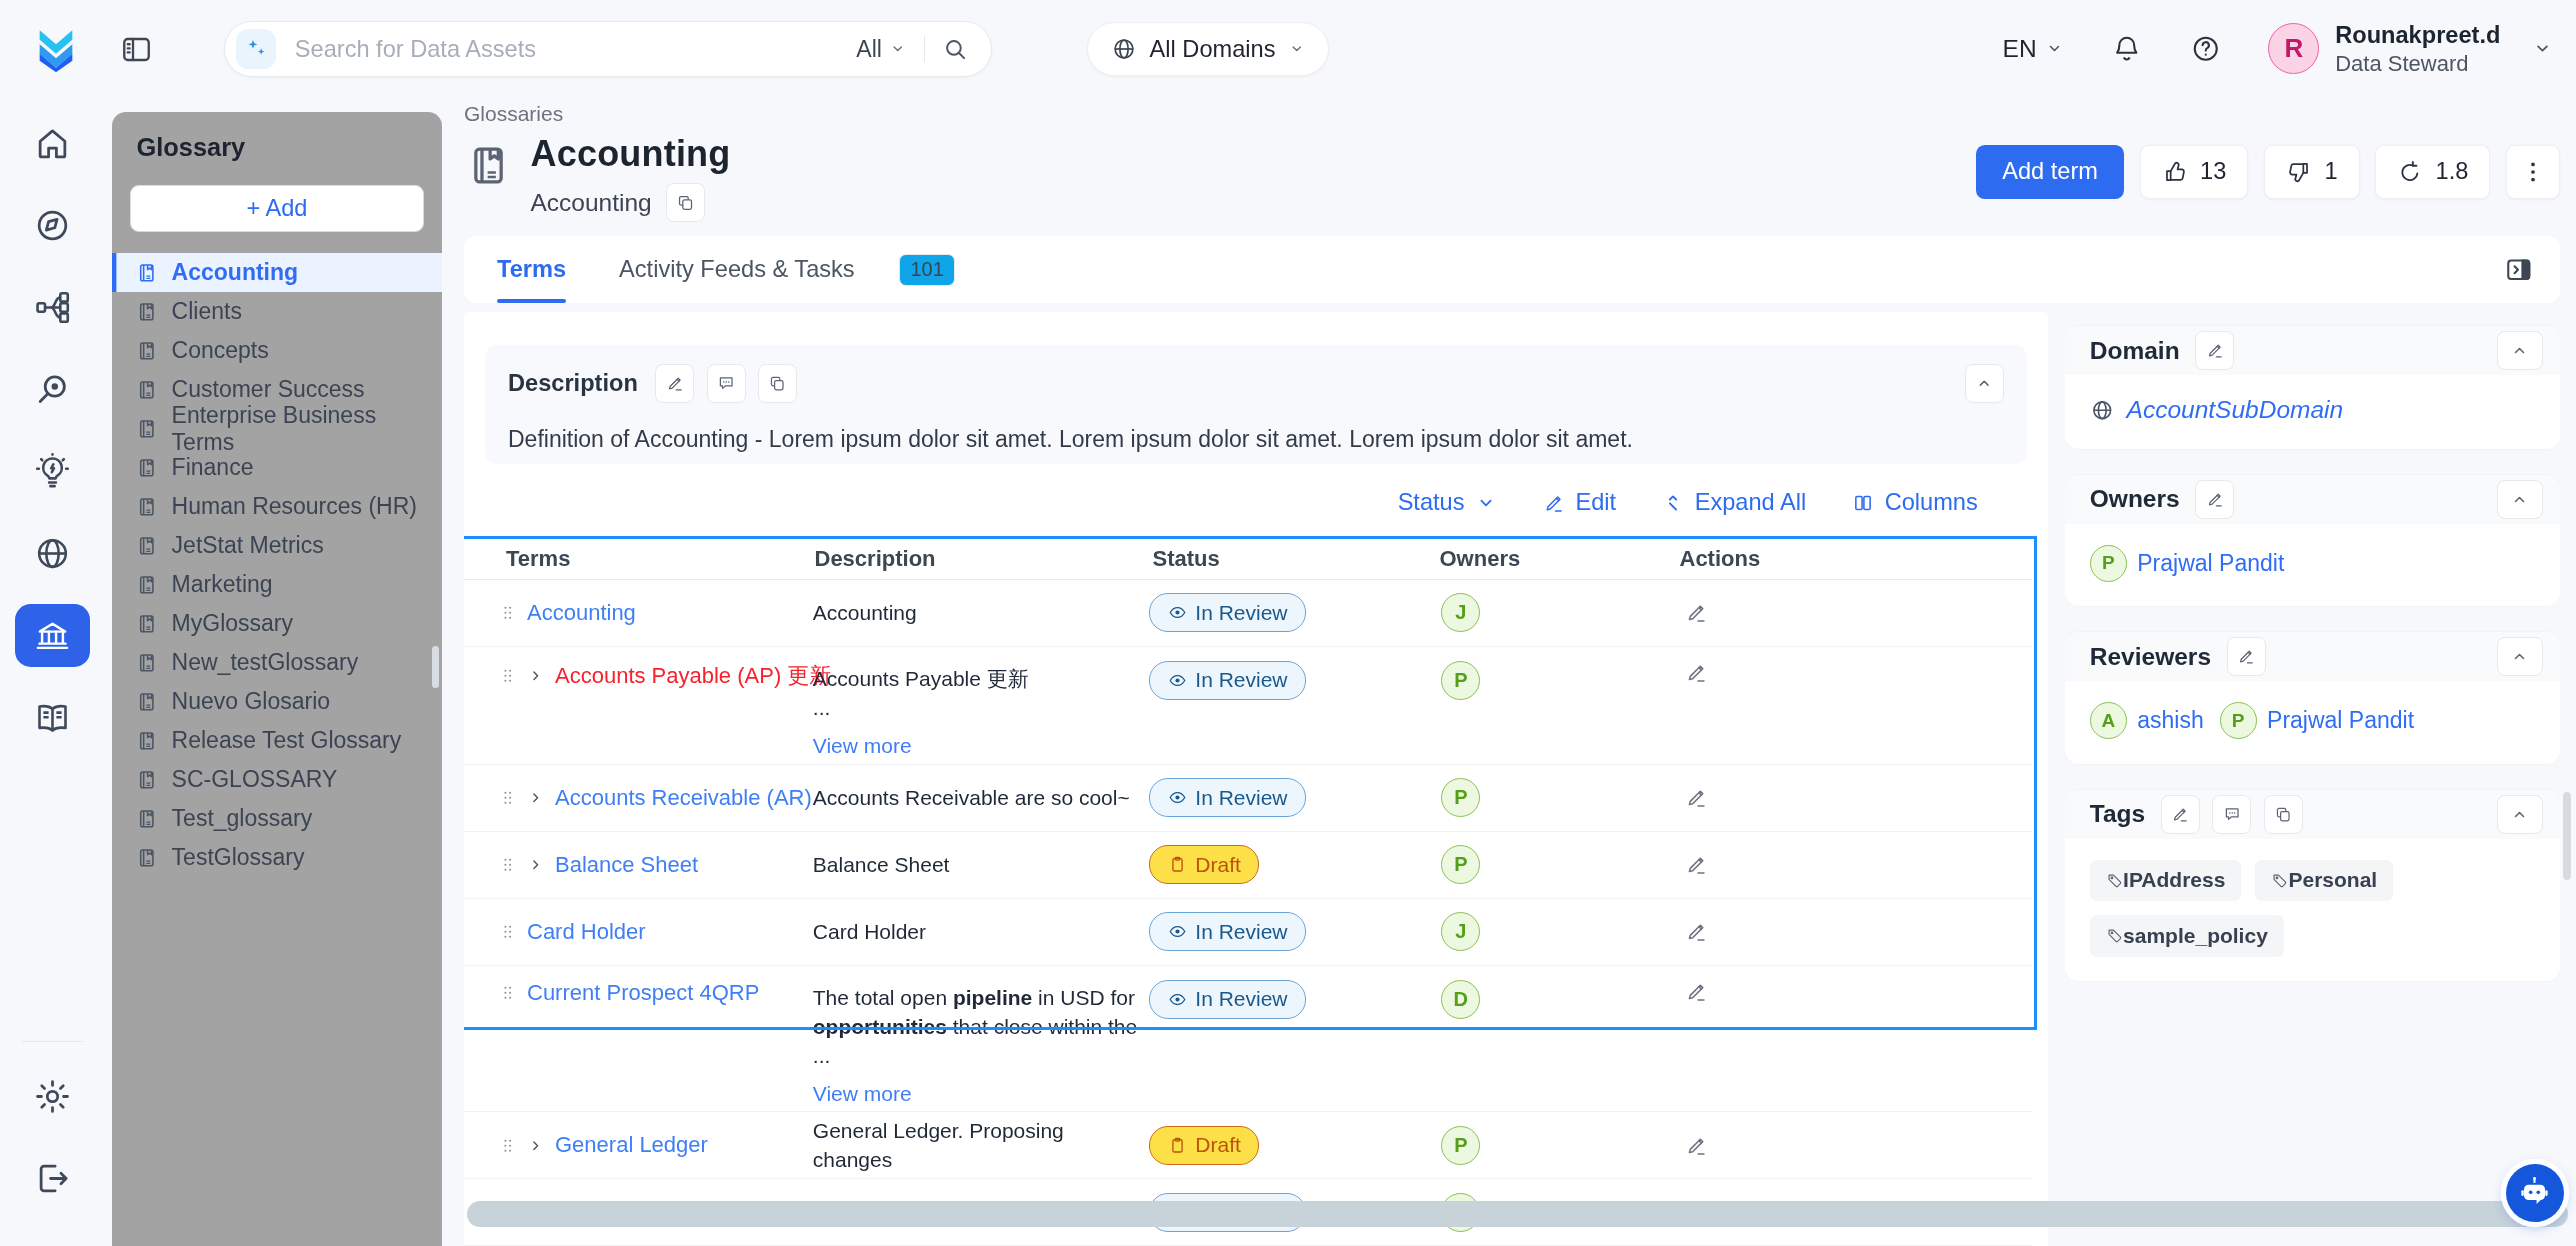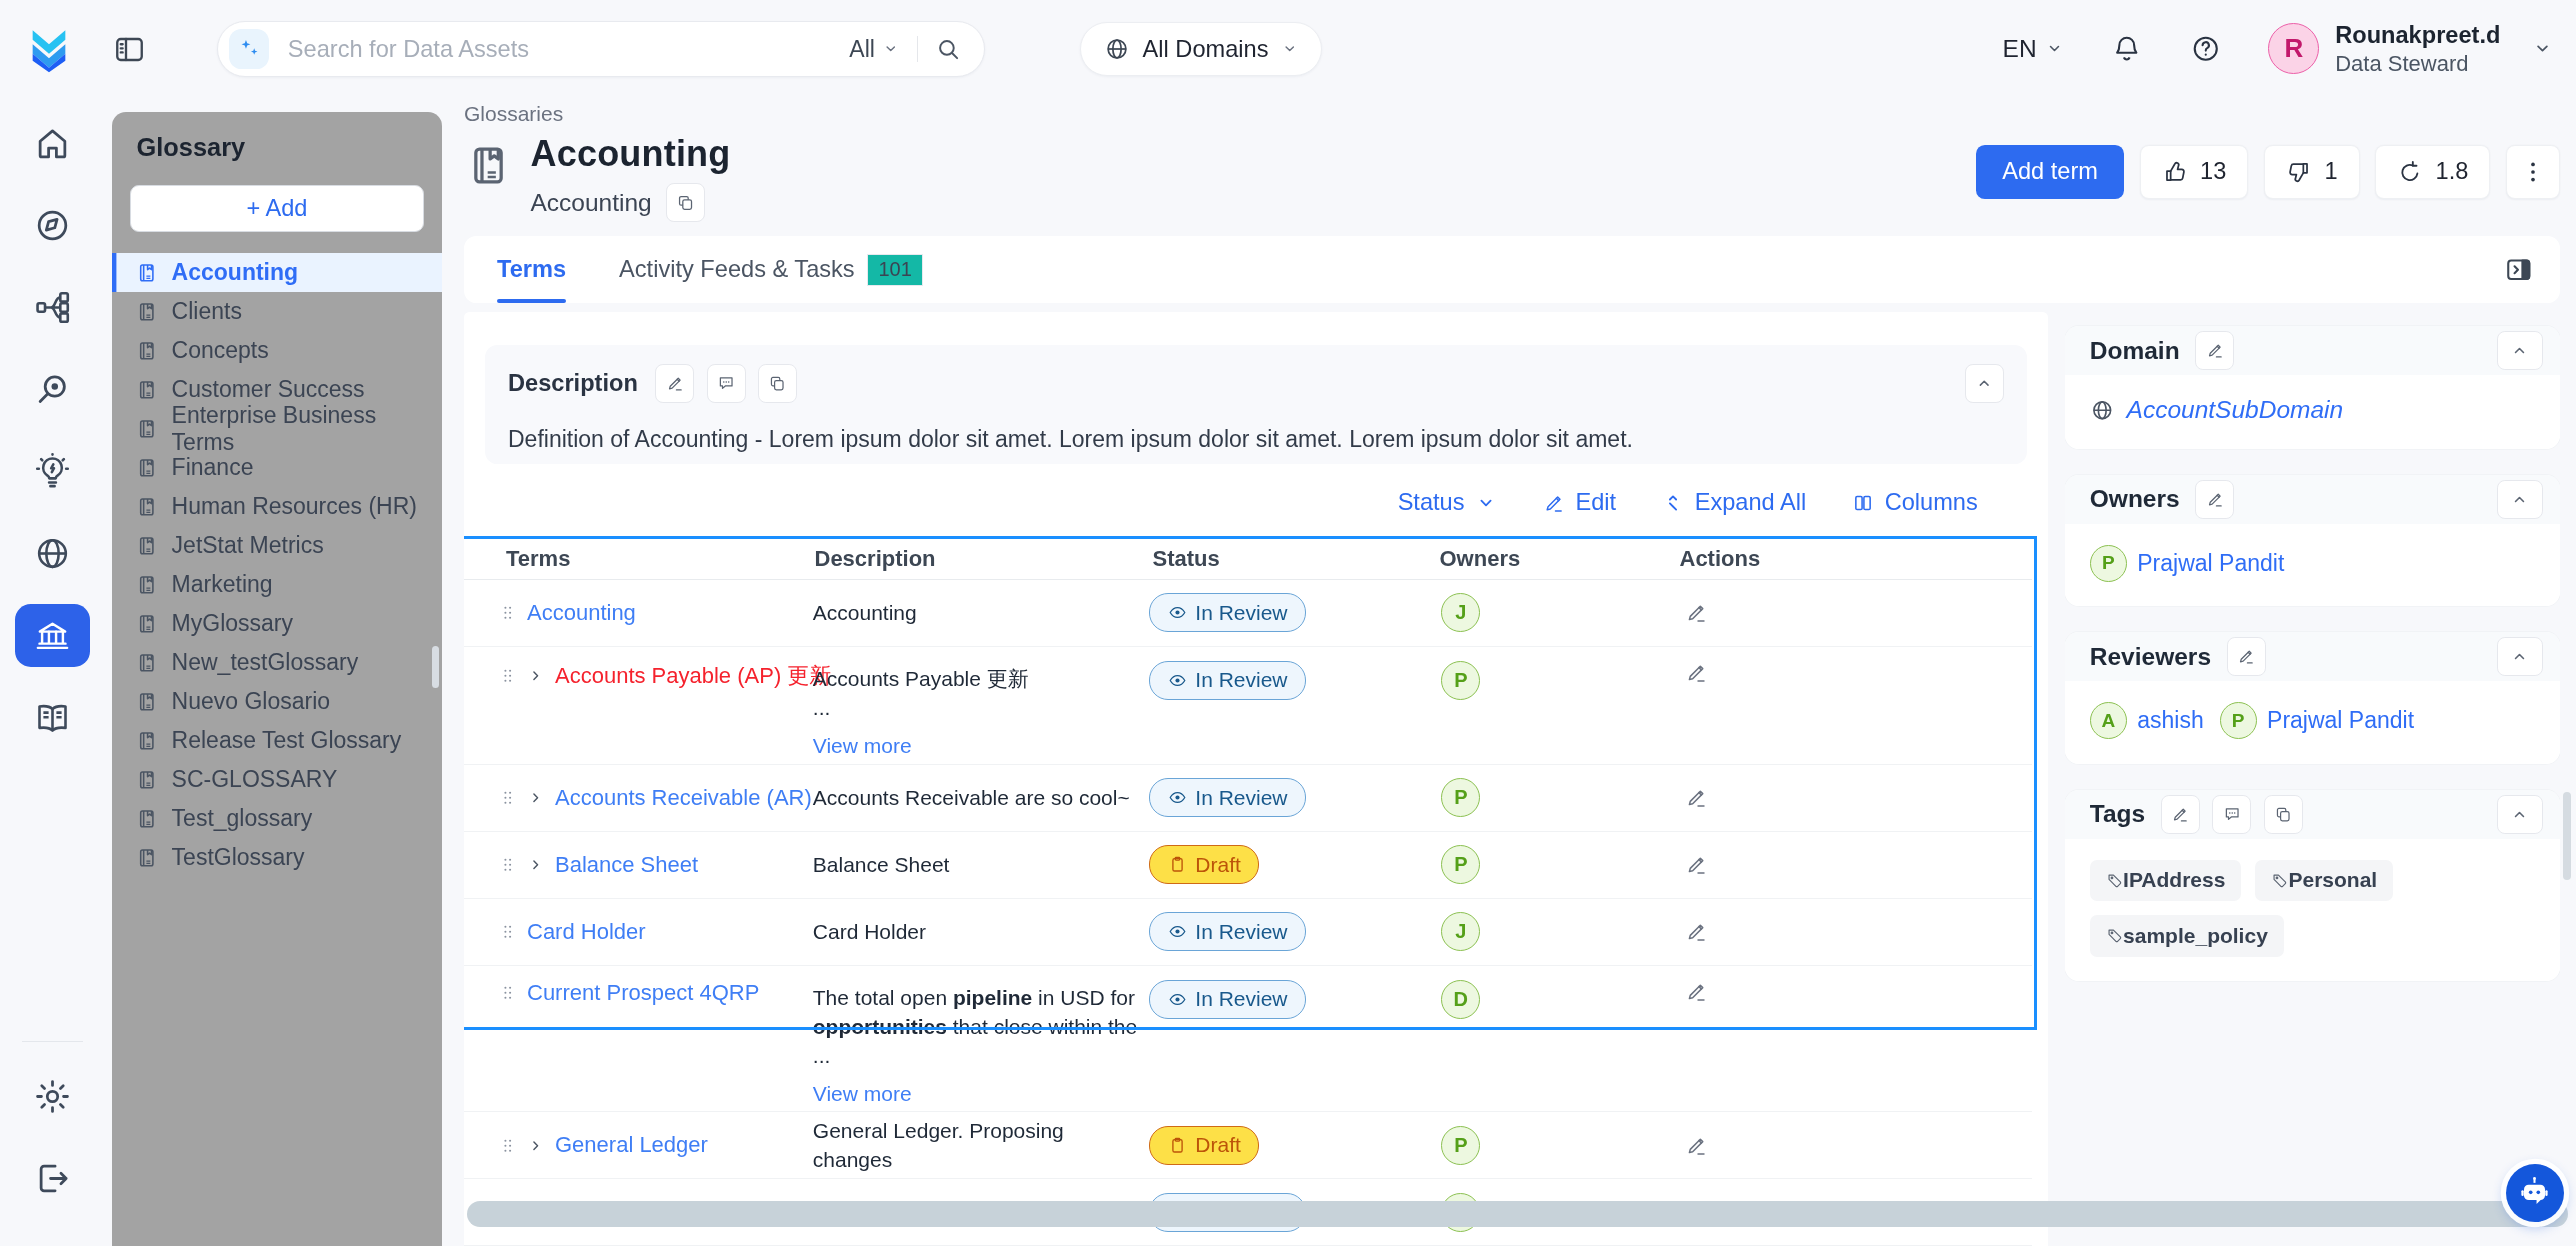--- a/index.html
+++ b/index.html
@@ -4,21 +4,21 @@
 <style>
   * { margin:0; padding:0; box-sizing:border-box; }
   html,body { width:2576px; height:1246px; overflow:hidden; }
   body {
     font-family:"Liberation Sans","DejaVu Sans",sans-serif;
     background:#f7f8fb; color:#1f2430; position:relative; font-size:23px;
   }
   .ic { width:1em; height:1em; display:inline-block; vertical-align:middle; flex:none; }
 
   
-  .topbar { height:98px; display:flex; align-items:center; padding:0 23px 0 16px;justify-content:space-between; }
+  .topbar { height:98px; display:flex; align-items:center; padding:0 23px 0 23px;justify-content:space-between; }
   .logo { width:56px; height:56px; margin-left:5.3px; cursor:pointer; }
   .panel-toggle { margin-left:35px; font-size:35px; color:#3d4754; background:none; border:none; cursor:pointer; display:flex; }
   .searchbar { margin-left:70px; width:768px; height:56px; background:#fff; border:0.9px solid #e8eaef;
     border-radius:29px; display:flex; align-items:center; padding:0 23px 0 10.5px; box-shadow:0 0.9px 2.6px rgba(27,44,76,.05); }
   .spark-chip { width:40px; height:40px; border-radius:12.3px; background:#e9f4fd; color:#2d8cf0;
     display:flex; align-items:center; justify-content:center; font-size:26px; }
   .search-input { flex:1; border:none; outline:none; font-size:23.6px; margin-left:19px; color:#1f2430; background:transparent; }
   .search-input::placeholder { color:#a7aeb9; }
   .scope { display:flex; align-items:center; gap:7px; color:#3d4754; font-size:23px; cursor:pointer; }
   .scope .ic { font-size:17.5px; color:#6b7280; }
@@ -81,21 +81,21 @@
     box-shadow:0 0.9px 1.8px rgba(27,44,76,.05); }
   .count-btn .ic { font-size:26px; color:#2a3342; }
   .kebab-btn { width:54px; height:54px; background:#fff; border:0.9px solid #eef0f3; border-radius:8.8px; font-size:26px;
     color:#2a3342; display:flex; align-items:center; justify-content:center; cursor:pointer; box-shadow:0 0.9px 1.8px rgba(27,44,76,.05); }
 
   
   .tabbar { margin-top:14px; height:67px; background:#fff; border-radius:12.3px; display:flex; align-items:center; padding:0 26px 0 33px; }
   .tab { position:relative; height:67px; display:flex; align-items:center; margin-right:53px; font-size:23.6px; color:#4b5563; cursor:pointer; gap:12.3px; }
   .tab.active { color:#2d6bf0; font-weight:700; }
   .tab.active::after { content:""; position:absolute; left:0; right:0; bottom:0; height:4.4px; border-radius:2.6px; background:#2d6bf0; }
-  .tab-badge { background:#14b8a6; border:0.9px solid #e7e9ee; border-radius:0; padding:3.5px 10.5px; font-size:20px; color:#3b4453; font-weight:400; }
+  .tab-badge { background:#0ea5e9; border:0.9px solid #e7e9ee; border-radius:7px; padding:3.5px 10.5px; font-size:20px; color:#3b4453; font-weight:400;margin-left:32px; }
   .collapse-right { margin-left:auto; font-size:31.5px; color:#3d4754; background:none; border:none; cursor:pointer; display:flex; }
 
   
   .below { display:flex; margin-top:8.8px; }
   .main-card { width:1584px; height:954px; background:#fff; border-radius:5.3px; overflow:hidden; }
 
   
   .desc-card { margin:33px 21px 0 21px; background:#f8f9fc; border-radius:12.3px; padding:19px 23px 26px; height:119px; }
   .desc-head { display:flex; align-items:center; gap:12.3px; }
   .desc-label { font-size:23.6px; font-weight:700; color:#2a3342; margin-right:5.3px; }

